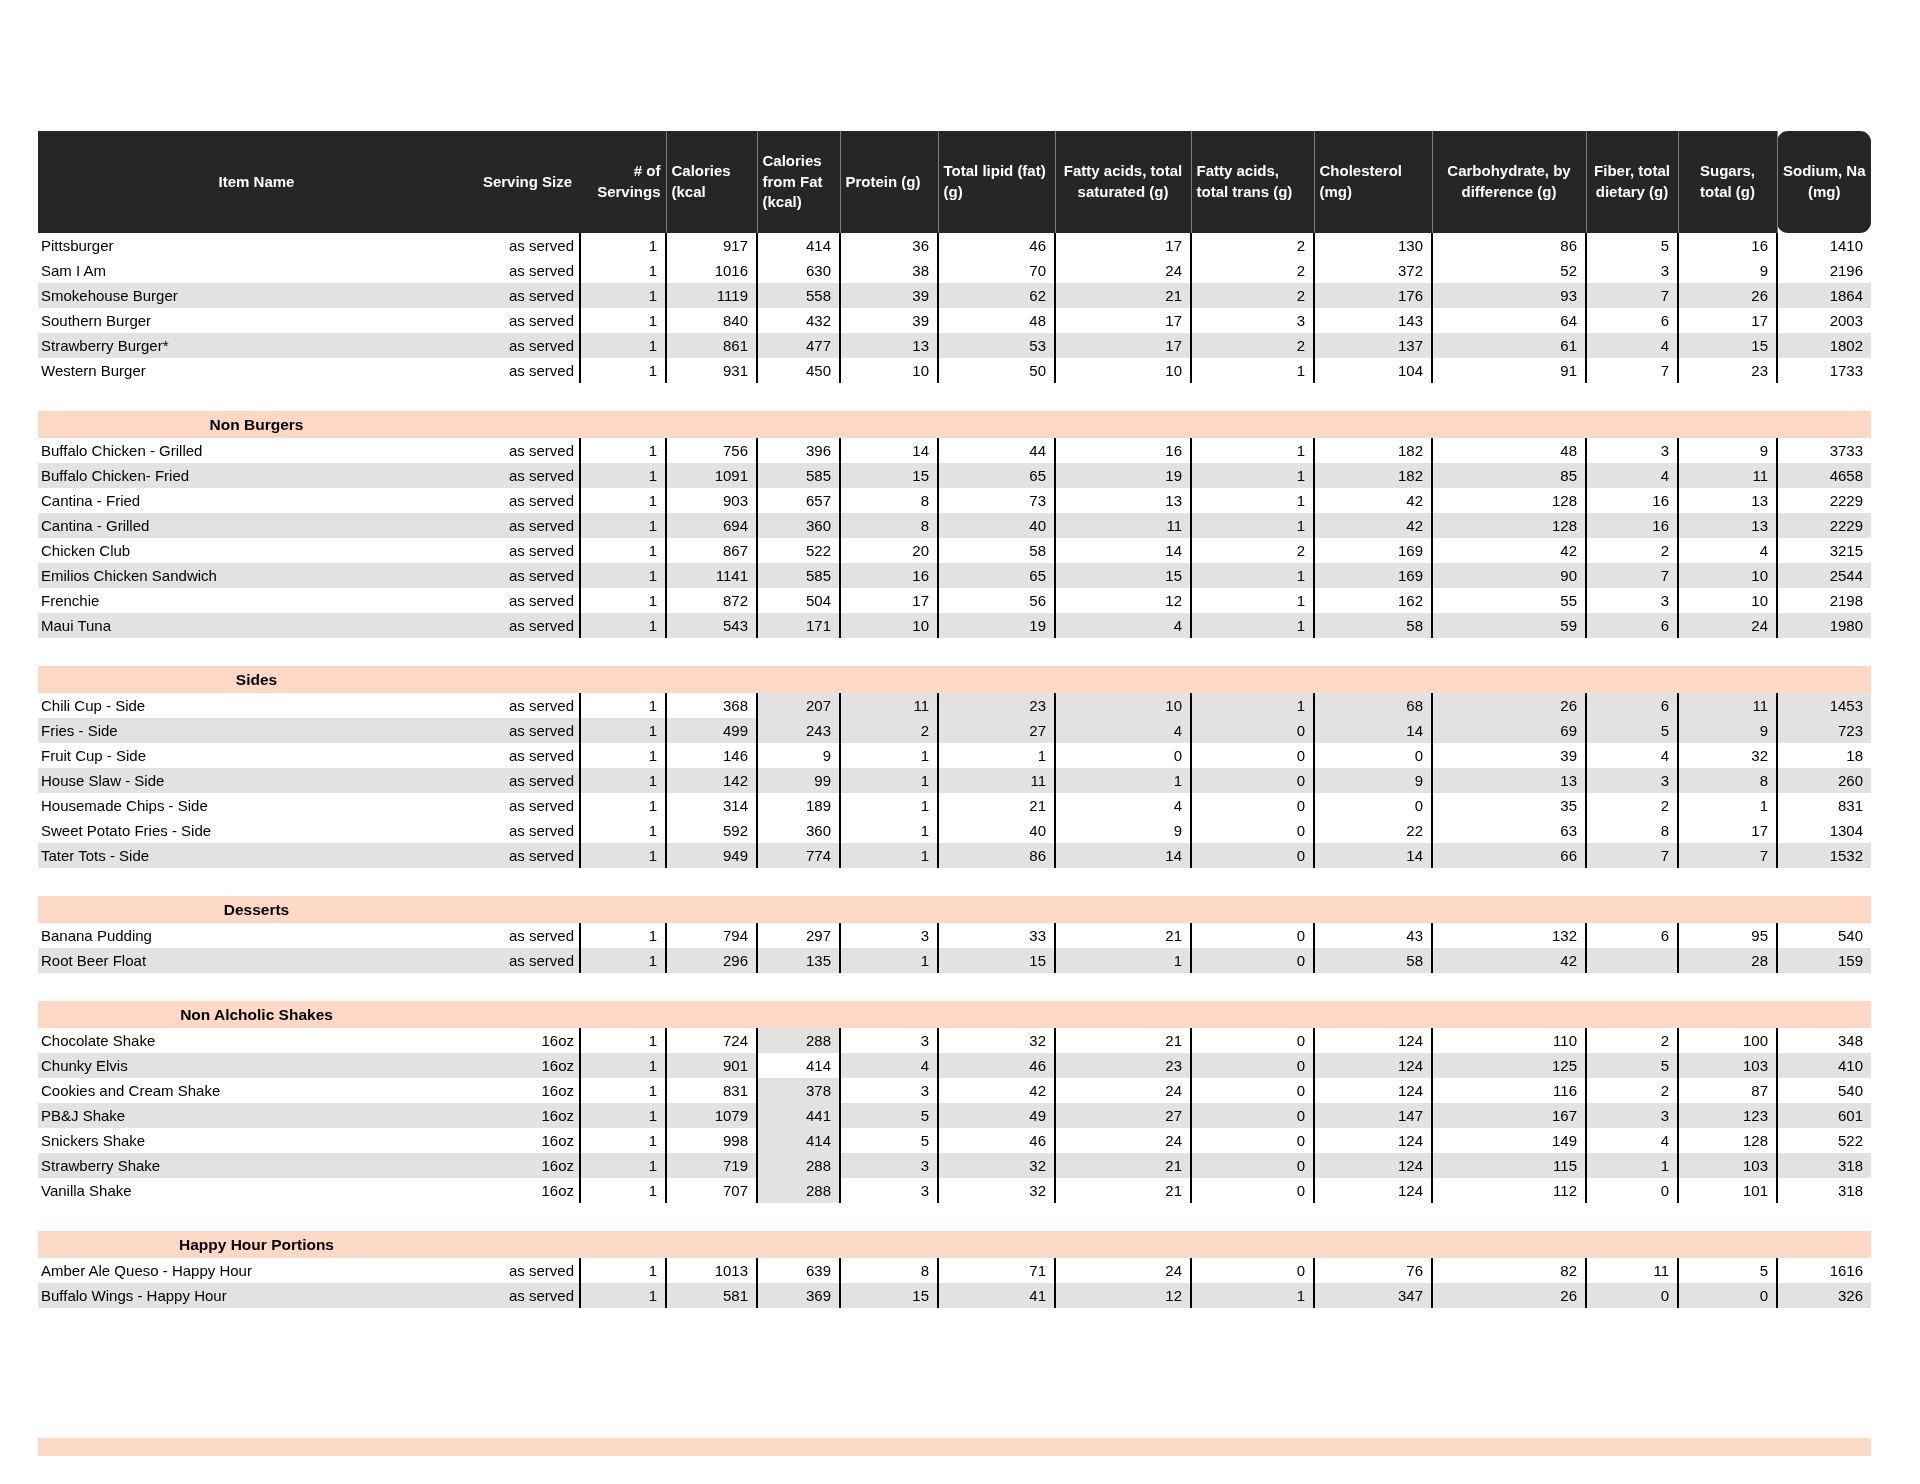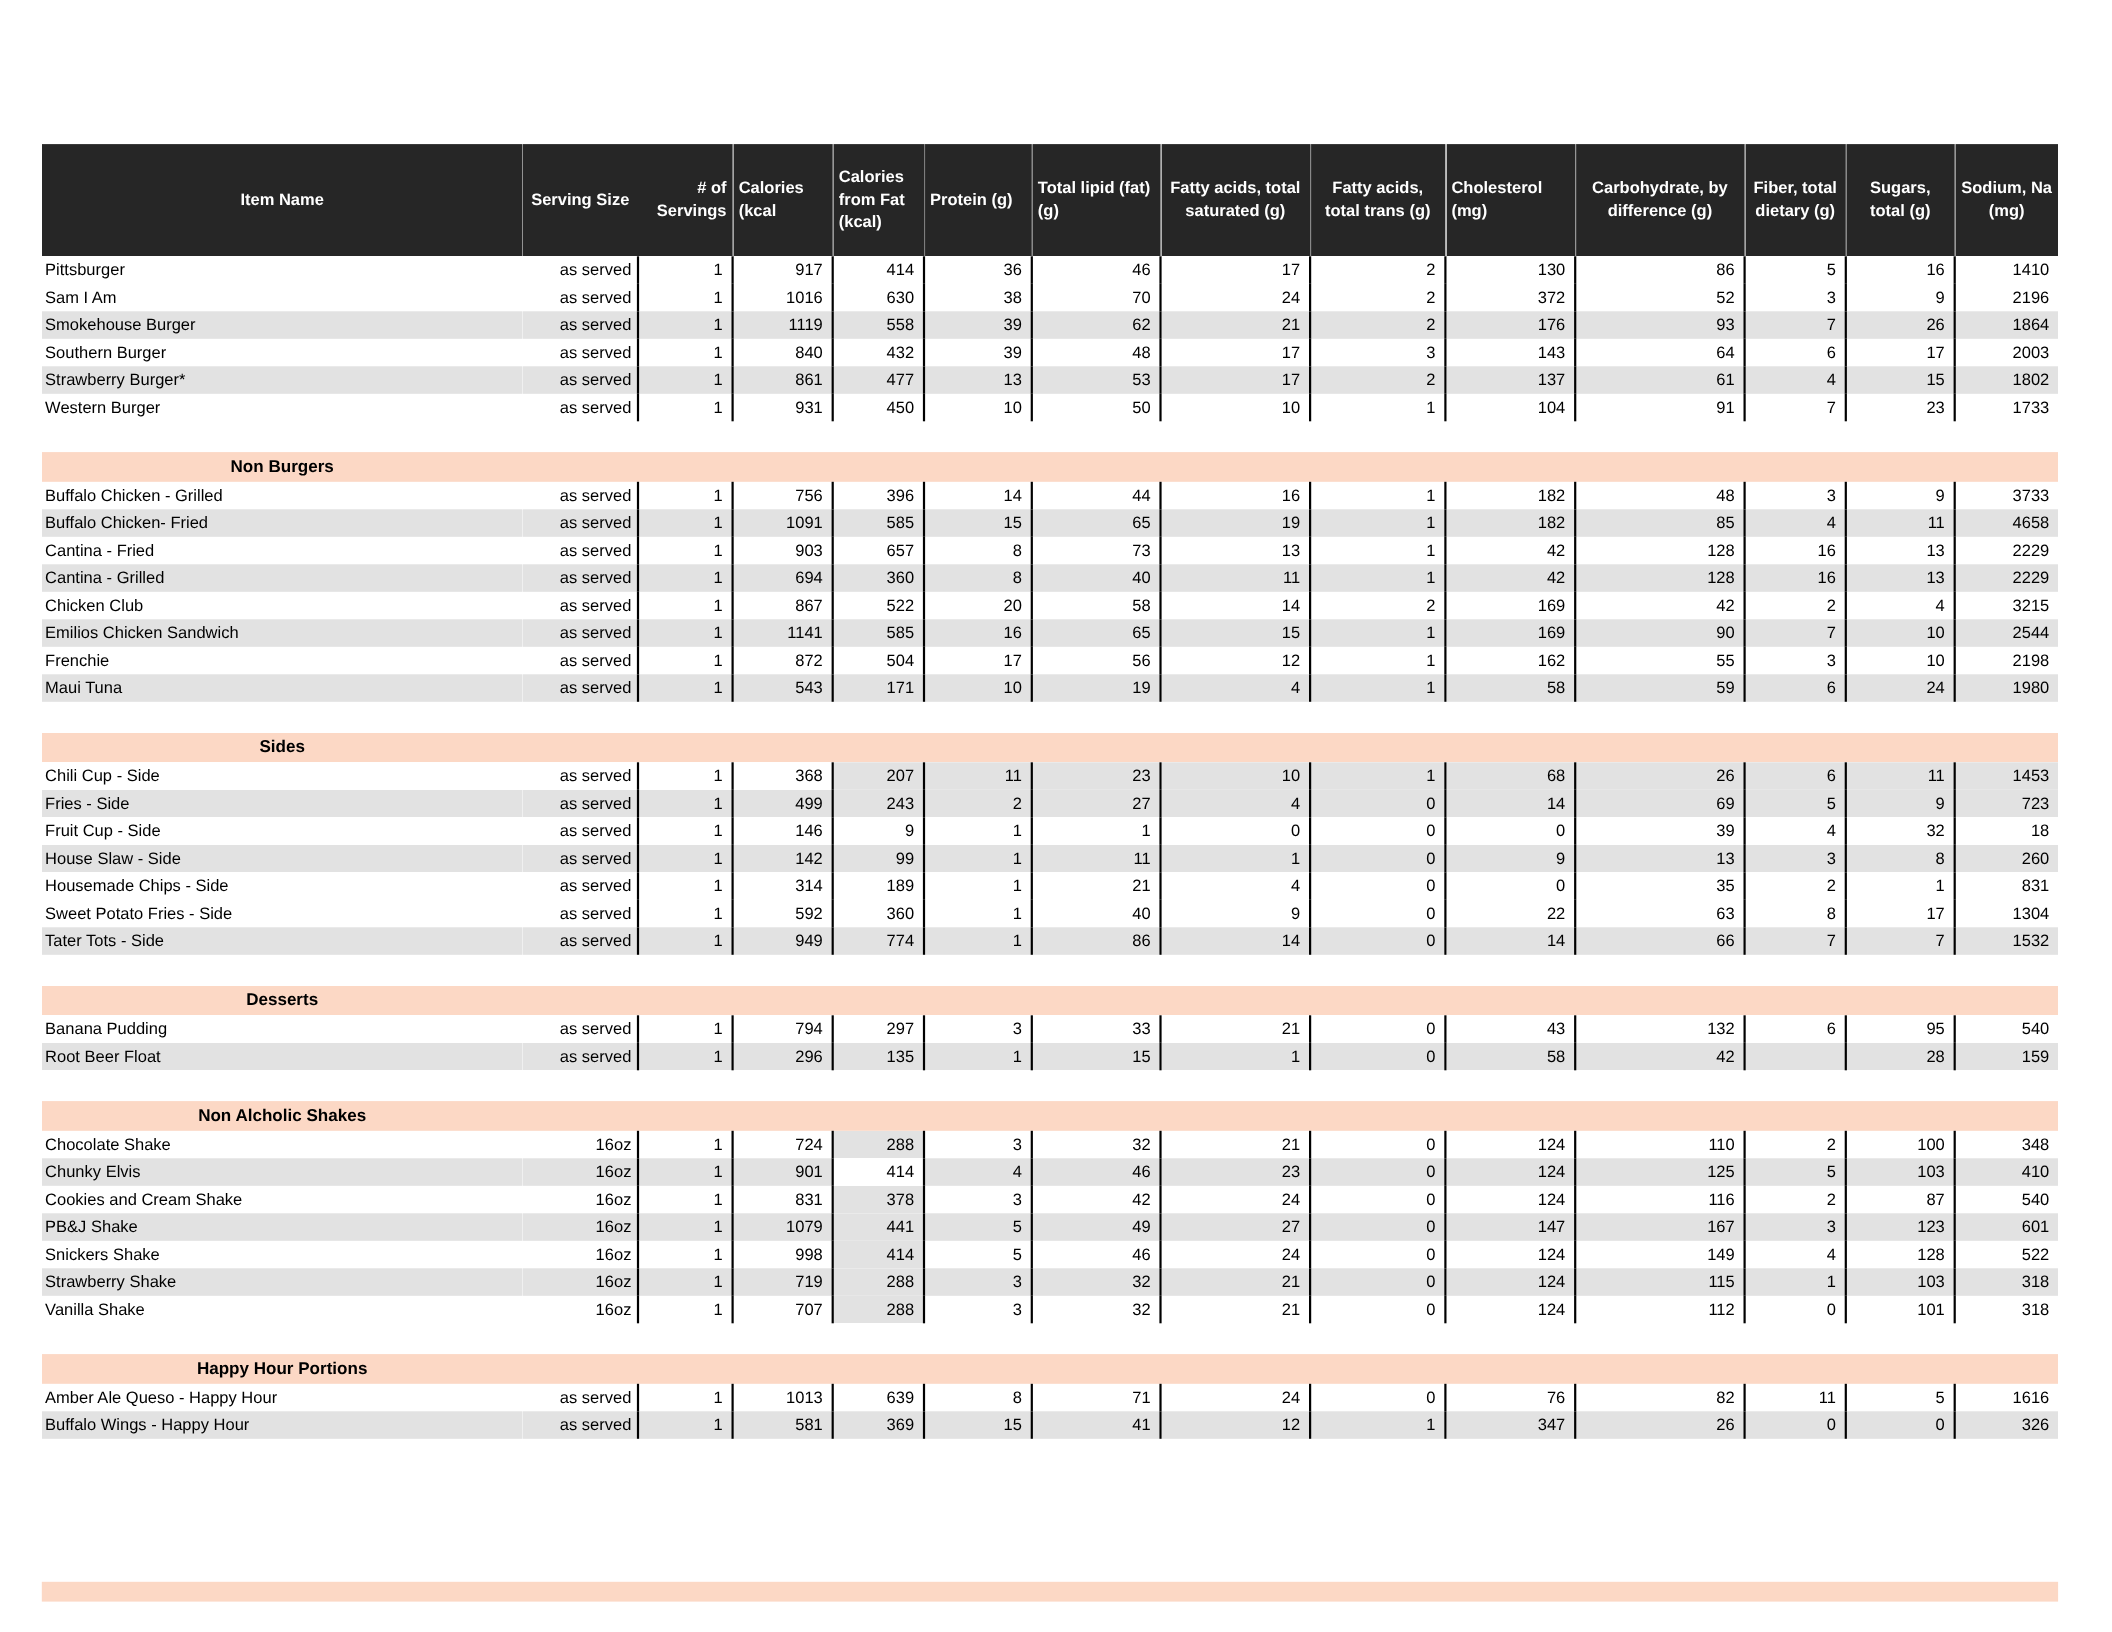--- a/index.html
+++ b/index.html
@@ -43,26 +43,26 @@
     <thead>
         <tr id="headrow">
           <th style="text-align: center; white-space: normal;">Item Name</th>
           <th style="text-align: center; white-space: normal;">Serving Size</th>
           <th style="text-align: right; white-space: normal;"># of Servings</th>
           <th class="hsep" style="text-align: left; white-space: normal;">Calories (kcal</th>
           <th class="hsep" style="text-align: left; white-space: normal;">Calories from Fat (kcal)</th>
           <th class="hsep" style="text-align: left; white-space: normal;">Protein (g)</th>
           <th class="hsep" style="text-align: left; white-space: normal;">Total lipid (fat) (g)</th>
           <th class="hsep" style="text-align: center; white-space: normal;">Fatty acids, total saturated (g)</th>
-          <th class="hsep" style="text-align: center; white-space: normal;">Fatty acids, total trans (g)</th>
+          <th class="hsep" style="text-align: left; white-space: normal;">Fatty acids, total trans (g)</th>
           <th class="hsep" style="text-align: left; white-space: normal;">Cholesterol (mg)</th>
           <th class="hsep" style="text-align: center; white-space: normal;">Carbohydrate, by difference (g)</th>
           <th class="hsep" style="text-align: center; white-space: normal;">Fiber, total dietary (g)</th>
           <th class="hsep" style="text-align: center; white-space: normal;">Sugars, total (g)</th>
-          <th class="hsep" style="text-align: center; white-space: normal;">Sodium, Na (mg)</th>
+          <th class="hsep" style="text-align: center; white-space: normal; border-radius: 11px;">Sodium, Na (mg)</th>
         </tr>
       </thead>
     <tbody id="tbody">
         <tr class="datarow">
           <td class="item">Pittsburger</td>
           <td class="serving">as served</td>
           <td class="num vline">1</td>
           <td class="num vline">917</td>
           <td class="num vline">414</td>
           <td class="num vline">36</td>

